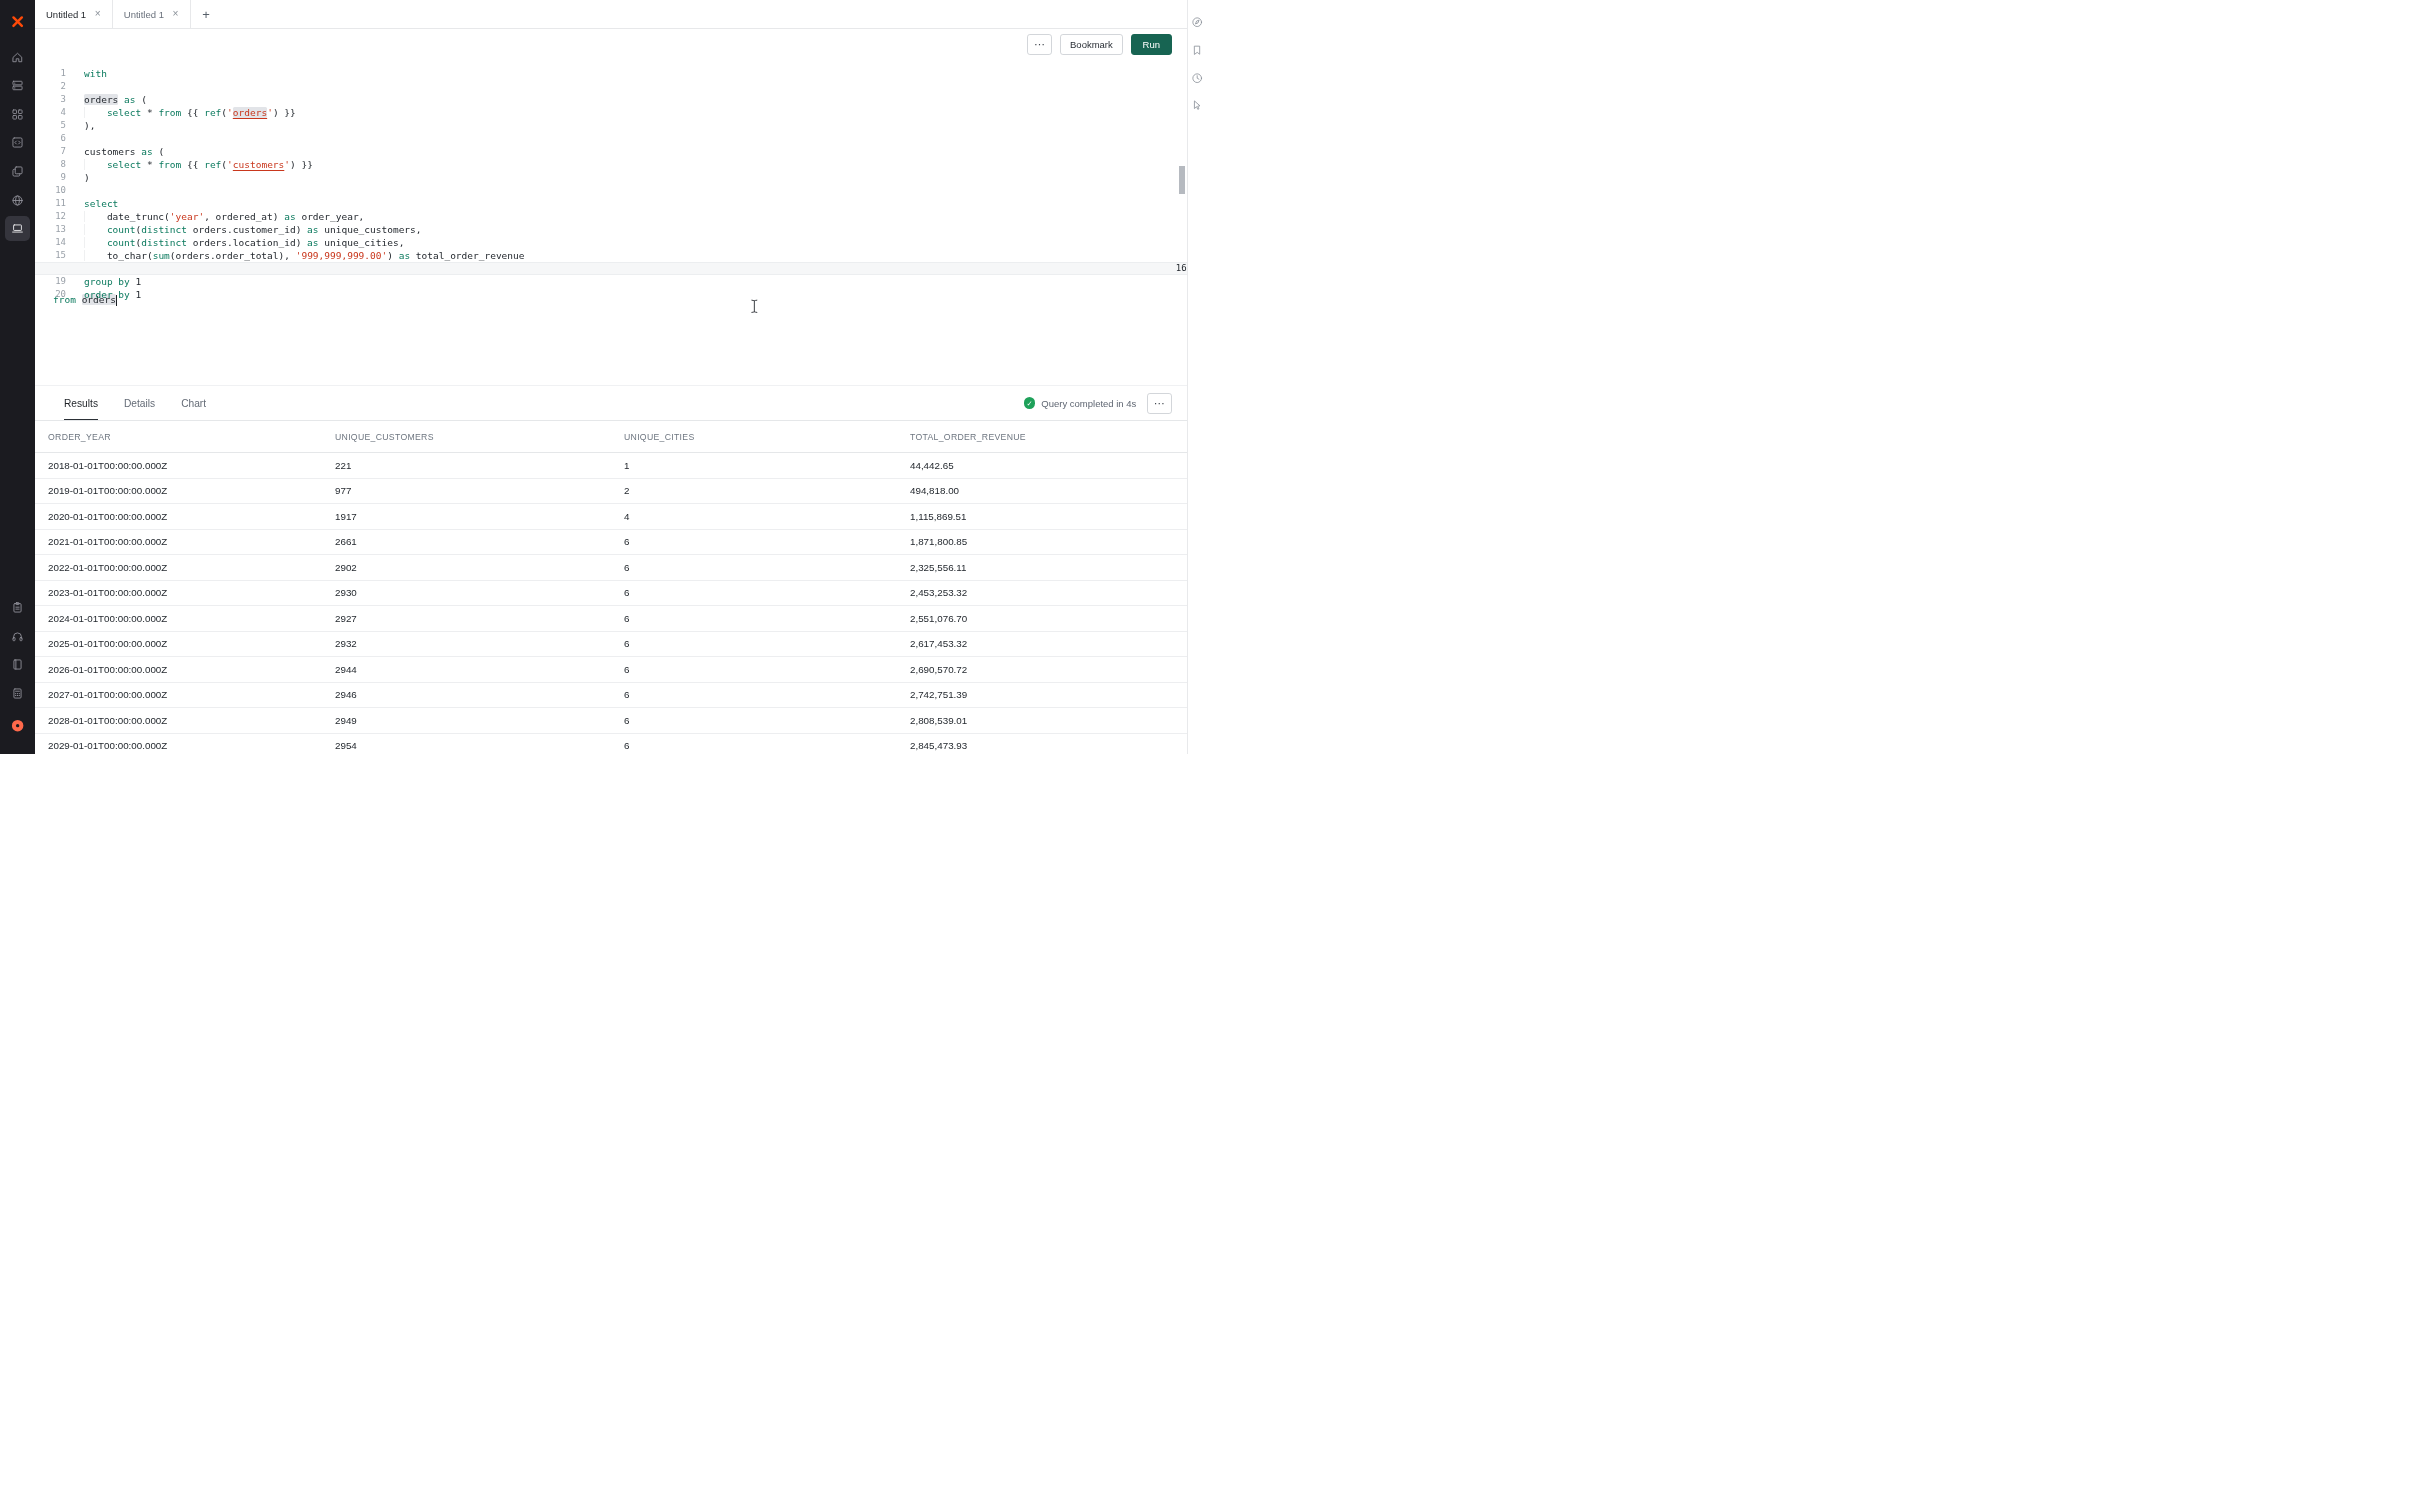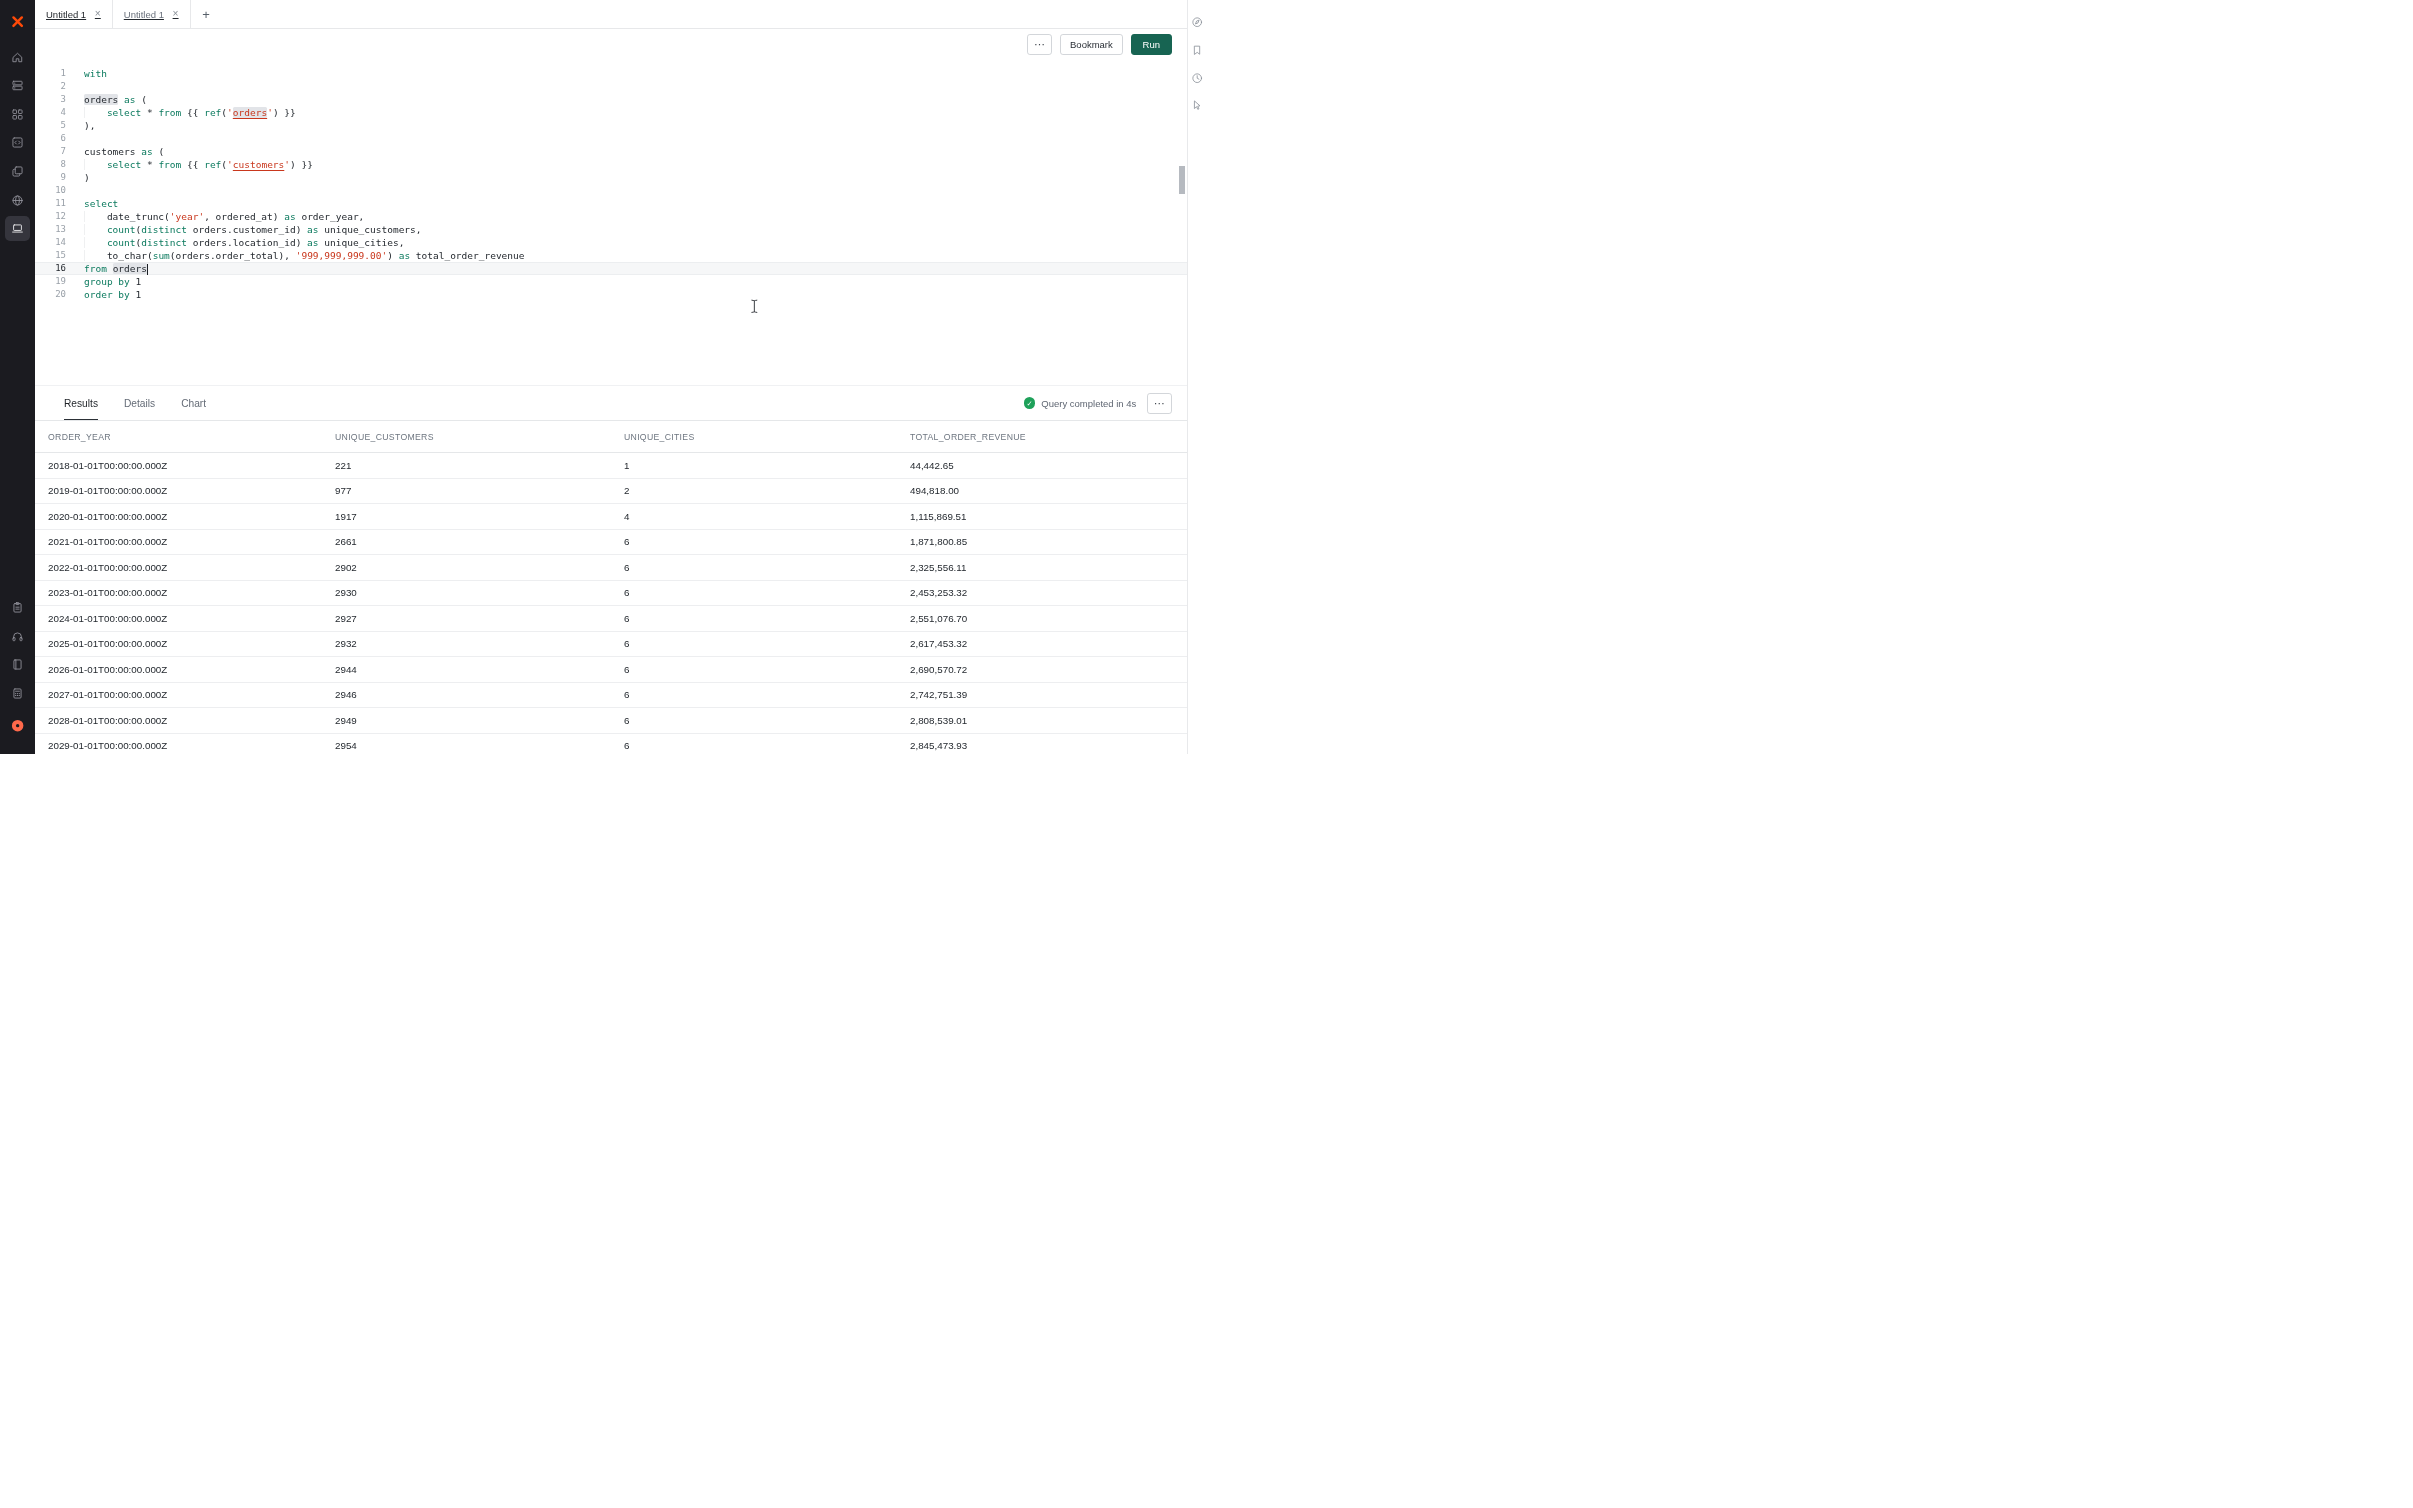--- a/index.html
+++ b/index.html
@@ -20,21 +20,21 @@
   .rail-btn.logo svg { width:15.3px; height:15.3px; }
   .rail-btn.logo { margin-bottom:10.2px; }
   [data-name="app-logo"] { color:var(--logo_orange); }
   [data-name="dbt-logo"] { color:var(--dbt_orange); margin-top:7.3px; }
 
   
   .main { flex:1; min-width:0; display:flex; flex-direction:column; background:#fff; }
 
   .tabbar { height:29px; flex:0 0 29px; display:flex; align-items:stretch;
     border-bottom:0.7px solid #e7e8ea; background:#fff; }
-  .tabs { display:flex;text-decoration:underline; }
+  .tabs { display:flex; }
   .tab { display:flex; align-items:center; gap:8.7px; padding:0 11px;
     border-right:0.7px solid #e7e8ea; font-size:9.5px; color:#6a717c; cursor:pointer; }
   .tab.active { color:#1f2328; }
   .tab .close { color:#8a9199; font-size:10.2px; line-height:1; }
   .tab-add { width:31px; border:none; background:transparent; color:#57606a;
     font-size:13px; cursor:pointer; }
 
   .toolbar { height:31px; flex:0 0 31px; display:flex; align-items:center;
     justify-content:flex-end; gap:7.3px; padding:0 14.6px; }
   .btn { border:0.7px solid #d3d6da; border-radius:2.9px; background:#fff; font-size:9.5px;
@@ -42,21 +42,21 @@
     font-family:"Liberation Sans", sans-serif; cursor:pointer; }
   .btn-icon { width:25.5px; padding:0; justify-content:center; font-size:11px; color:#40464e; }
   .btn-run { background:var(--run_button); border-color:var(--run_button); color:#fff; padding:0 11px; }
 
   
   .editor { position:relative; flex:0 0 325px; height:325px; overflow:hidden;
     font-family:"DejaVu Sans Mono", monospace; font-size:9.5px; line-height:13px;
     padding-top:7.3px; background:#fff; }
   .code-line { display:flex; height:13px; white-space:pre; }
   .code-line.active { background:#f6f7f8;
-    box-shadow: inset 0 0.7px 0 #e9ebed, inset 0 -0.7px 0 #e9ebed; }
+    box-shadow: inset 0 0.7px 0 #e9ebed, inset 0 -0.7px 0 #e9ebed; flex-direction: column; }
   .gutter { flex:0 0 31px; text-align:right; color:#9aa1a9; font-size:9px; }
   .code { flex:1; padding-left:18px; }
   .code-line.active .gutter { color:#24292f; }
   .code span.k { color:var(--keyword); }
   .code span.str { color:var(--string); }
   .code span.hl { background:#e2e4e8; border-radius:1.5px; }
   .code span.lnk { text-decoration:underline; text-underline-offset:1.5px; }
   .code span.ind { box-shadow: inset 0.7px 0 0 #e8eaec; }
   .caret { display:inline-block; width:0; border-left:1.5px solid #1b1f24; height:11px;
     vertical-align:middle; }

